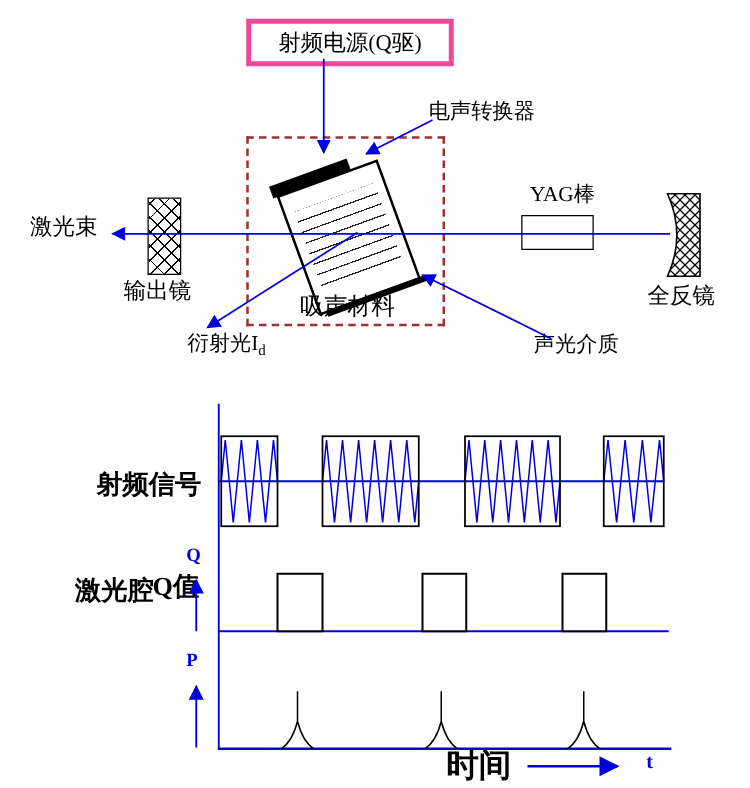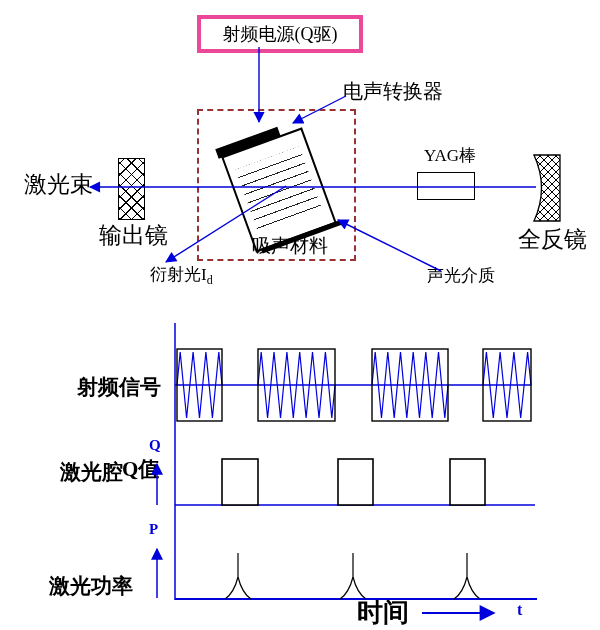--- a/index.html
+++ b/index.html
@@ -1,19 +1,19 @@
 <!DOCTYPE html>
 <html><head>
 <meta charset="utf-8">
 <style>
   html,body{margin:0;padding:0;background:#fff;}
   #page{position:relative;width:600px;height:630px;background:#fff;overflow:hidden;
         font-family:"Liberation Serif","DejaVu Serif",serif;color:#000;}
   .lbl{position:absolute;white-space:nowrap;line-height:1.1;}
-  .d-lbl{font-size:23px;}
+  .d-lbl{font-size:18px;}
   .row-lbl{font-size:21px;font-weight:bold;}
   .axis-lbl{font-size:15px;font-weight:bold;color:#0000dd;}
   #rf-box{position:absolute;left:197px;top:15px;width:158px;height:30px;
           border:4px solid #ec4899;display:flex;align-items:center;justify-content:center;
           font-size:18px;background:#fff;}
   #dashed-box{position:absolute;left:197px;top:109px;width:155px;height:148px;
           border:2px dashed #993333;background:transparent;}
   #crystal{position:absolute;left:236px;top:139px;width:82px;height:98px;
           border:2px solid #000;background:#fff;transform:rotate(-20deg);}
   #crystal .hatch{position:absolute;left:7px;right:7px;top:15px;bottom:18px;
@@ -43,35 +43,34 @@
 
   <div id="crystal">
     <div class="hatch"></div>
     <div id="transducer-bar"></div>
     <div id="absorber-bar"></div>
   </div>
 
   <div id="output-mirror"></div>
   <div id="yag-rod"></div>
 
-  <div class="lbl d-lbl" style="left:343px;top:80px;font-size:20px;">电声转换器</div>
+  <div class="lbl d-lbl" style="left:343px;top:80px;font-size:17px;">电声转换器</div>
   <div class="lbl d-lbl" style="left:24px;top:172px;">激光束</div>
   <div class="lbl d-lbl" style="left:99px;top:223px;">输出镜</div>
   <div class="lbl d-lbl" style="left:424px;top:147px;font-size:17px;">YAG棒</div>
   <div class="lbl d-lbl" style="left:518px;top:227px;">全反镜</div>
-  <div class="lbl d-lbl" style="left:252px;top:236px;font-size:19px;">吸声材料</div>
+  <div class="lbl d-lbl" style="left:240px;top:236px;font-size:19px;">吸声材料</div>
   <div class="lbl d-lbl" style="left:150px;top:266px;font-size:17px;">
     <span>衍射光I</span><span class="sub">d</span>
   </div>
   <div class="lbl d-lbl" style="left:427px;top:267px;font-size:17px;">声光介质</div>
 
   <div class="lbl row-lbl" style="left:49px;top:376px;margin-left:28px;">射频信号</div>
   <div class="lbl row-lbl" style="left:60px;top:461px;">激光腔</div>
   <div class="lbl row-lbl" style="left:83px;top:458px;margin-left:39px;">Q值</div>
-  <div class="lbl row-lbl" style="left:49px;top:575px;">激光功率</div>
 
   <div class="lbl axis-lbl" style="left:149px;top:437px;">Q</div>
   <div class="lbl axis-lbl" style="left:149px;top:521px;">P</div>
   <div class="lbl" id="time-lbl" style="left:357px;top:599px;">时间</div>
   <div class="lbl axis-lbl" style="left:517px;top:601px;font-size:16px;">t</div>
 
   <svg id="overlay" viewBox="0 0 600 630" xmlns="http://www.w3.org/2000/svg">
     <defs>
       <marker id="arrB" viewBox="0 0 10 10" refX="9" refY="5" markerWidth="10" markerHeight="8" orient="auto">
         <path d="M0,0 L10,5 L0,10 Z" fill="#0000dd"></path>

